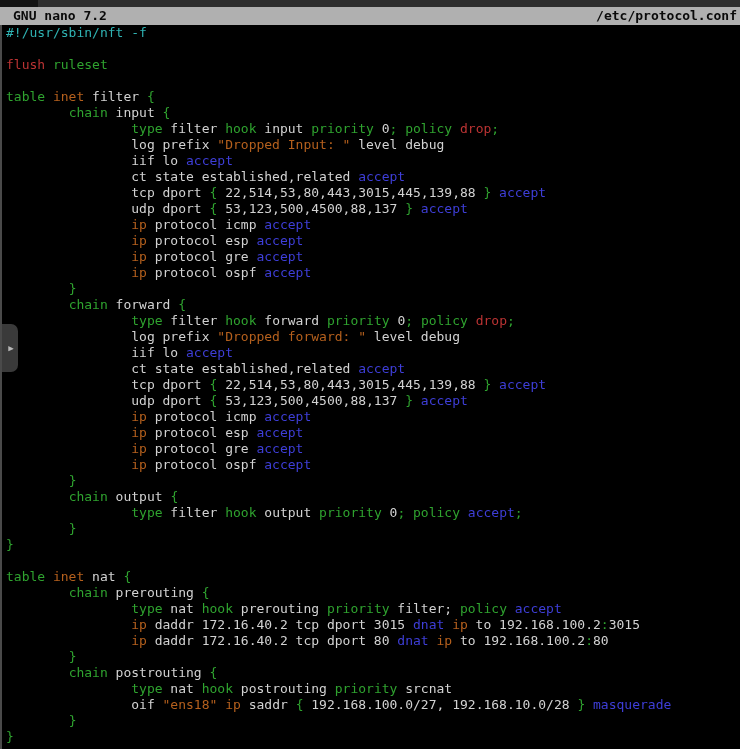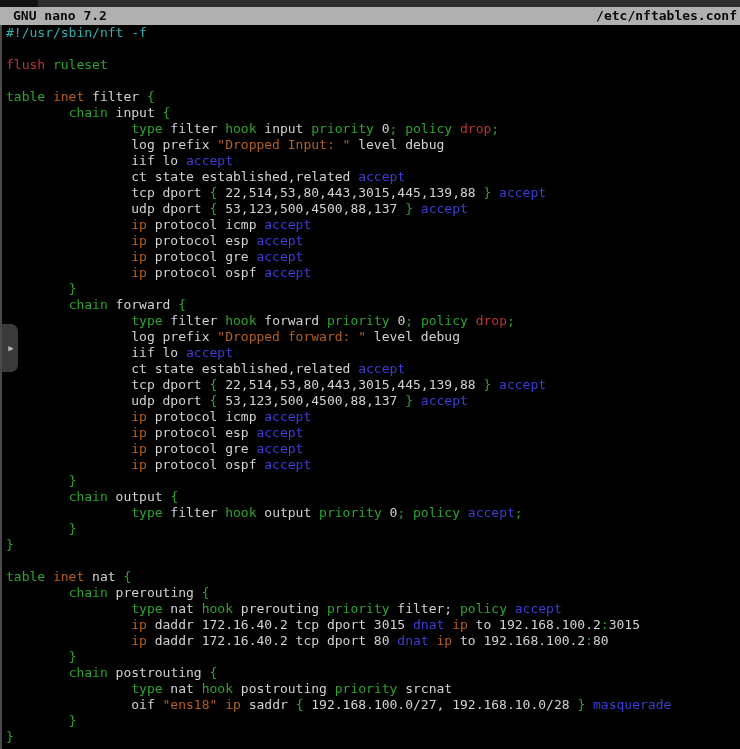--- a/index.html
+++ b/index.html
@@ -22,21 +22,21 @@
 </head>
 <body>
 
 <div class="screen">
   <div class="topstrip">
     <div class="topstrip-tab"></div>
   </div>
 
   <div class="titlebar" style="background: rgb(176, 176, 176); color: rgb(10, 10, 10);">
     <span>GNU nano 7.2</span>
-    <span>/etc/nftables.conf</span>
+    <span>/etc/protocol.conf</span>
   </div>
 
   <div class="editor" id="code" style="background: rgb(0, 0, 0); border-left-color: rgb(74, 74, 74);"><div class="line"><span style="color: rgb(47, 179, 179);">#!/usr/sbin/nft -f</span></div><div class="line">&nbsp;</div><div class="line"><span style="color: rgb(187, 51, 51);">flush</span><span style="color: rgb(210, 210, 210);"> </span><span style="color: rgb(47, 163, 47);">ruleset</span></div><div class="line">&nbsp;</div><div class="line"><span style="color: rgb(47, 163, 47);">table</span><span style="color: rgb(210, 210, 210);"> </span><span style="color: rgb(181, 96, 29);">inet</span><span style="color: rgb(210, 210, 210);"> filter </span><span style="color: rgb(47, 163, 47);">{</span></div><div class="line"><span style="color: rgb(210, 210, 210);">        </span><span style="color: rgb(47, 163, 47);">chain</span><span style="color: rgb(210, 210, 210);"> input </span><span style="color: rgb(47, 163, 47);">{</span></div><div class="line"><span style="color: rgb(210, 210, 210);">                </span><span style="color: rgb(47, 163, 47);">type</span><span style="color: rgb(210, 210, 210);"> filter </span><span style="color: rgb(47, 163, 47);">hook</span><span style="color: rgb(210, 210, 210);"> input </span><span style="color: rgb(47, 163, 47);">priority</span><span style="color: rgb(210, 210, 210);"> 0</span><span style="color: rgb(47, 163, 47);">;</span><span style="color: rgb(210, 210, 210);"> </span><span style="color: rgb(47, 163, 47);">policy</span><span style="color: rgb(210, 210, 210);"> </span><span style="color: rgb(187, 51, 51);">drop</span><span style="color: rgb(47, 163, 47);">;</span></div><div class="line"><span style="color: rgb(210, 210, 210);">                log prefix </span><span style="color: rgb(181, 96, 29);">"Dropped Input: "</span><span style="color: rgb(210, 210, 210);"> level debug</span></div><div class="line"><span style="color: rgb(210, 210, 210);">                iif lo </span><span style="color: rgb(62, 62, 216);">accept</span></div><div class="line"><span style="color: rgb(210, 210, 210);">                ct state established,related </span><span style="color: rgb(62, 62, 216);">accept</span></div><div class="line"><span style="color: rgb(210, 210, 210);">                tcp dport </span><span style="color: rgb(47, 163, 47);">{</span><span style="color: rgb(210, 210, 210);"> 22,514,53,80,443,3015,445,139,88 </span><span style="color: rgb(47, 163, 47);">}</span><span style="color: rgb(210, 210, 210);"> </span><span style="color: rgb(62, 62, 216);">accept</span></div><div class="line"><span style="color: rgb(210, 210, 210);">                udp dport </span><span style="color: rgb(47, 163, 47);">{</span><span style="color: rgb(210, 210, 210);"> 53,123,500,4500,88,137 </span><span style="color: rgb(47, 163, 47);">}</span><span style="color: rgb(210, 210, 210);"> </span><span style="color: rgb(62, 62, 216);">accept</span></div><div class="line"><span style="color: rgb(210, 210, 210);">                </span><span style="color: rgb(181, 96, 29);">ip</span><span style="color: rgb(210, 210, 210);"> protocol icmp </span><span style="color: rgb(62, 62, 216);">accept</span></div><div class="line"><span style="color: rgb(210, 210, 210);">                </span><span style="color: rgb(181, 96, 29);">ip</span><span style="color: rgb(210, 210, 210);"> protocol esp </span><span style="color: rgb(62, 62, 216);">accept</span></div><div class="line"><span style="color: rgb(210, 210, 210);">                </span><span style="color: rgb(181, 96, 29);">ip</span><span style="color: rgb(210, 210, 210);"> protocol gre </span><span style="color: rgb(62, 62, 216);">accept</span></div><div class="line"><span style="color: rgb(210, 210, 210);">                </span><span style="color: rgb(181, 96, 29);">ip</span><span style="color: rgb(210, 210, 210);"> protocol ospf </span><span style="color: rgb(62, 62, 216);">accept</span></div><div class="line"><span style="color: rgb(210, 210, 210);">        </span><span style="color: rgb(47, 163, 47);">}</span></div><div class="line"><span style="color: rgb(210, 210, 210);">        </span><span style="color: rgb(47, 163, 47);">chain</span><span style="color: rgb(210, 210, 210);"> forward </span><span style="color: rgb(47, 163, 47);">{</span></div><div class="line"><span style="color: rgb(210, 210, 210);">                </span><span style="color: rgb(47, 163, 47);">type</span><span style="color: rgb(210, 210, 210);"> filter </span><span style="color: rgb(47, 163, 47);">hook</span><span style="color: rgb(210, 210, 210);"> forward </span><span style="color: rgb(47, 163, 47);">priority</span><span style="color: rgb(210, 210, 210);"> 0</span><span style="color: rgb(47, 163, 47);">;</span><span style="color: rgb(210, 210, 210);"> </span><span style="color: rgb(47, 163, 47);">policy</span><span style="color: rgb(210, 210, 210);"> </span><span style="color: rgb(187, 51, 51);">drop</span><span style="color: rgb(47, 163, 47);">;</span></div><div class="line"><span style="color: rgb(210, 210, 210);">                log prefix </span><span style="color: rgb(181, 96, 29);">"Dropped forward: "</span><span style="color: rgb(210, 210, 210);"> level debug</span></div><div class="line"><span style="color: rgb(210, 210, 210);">                iif lo </span><span style="color: rgb(62, 62, 216);">accept</span></div><div class="line"><span style="color: rgb(210, 210, 210);">                ct state established,related </span><span style="color: rgb(62, 62, 216);">accept</span></div><div class="line"><span style="color: rgb(210, 210, 210);">                tcp dport </span><span style="color: rgb(47, 163, 47);">{</span><span style="color: rgb(210, 210, 210);"> 22,514,53,80,443,3015,445,139,88 </span><span style="color: rgb(47, 163, 47);">}</span><span style="color: rgb(210, 210, 210);"> </span><span style="color: rgb(62, 62, 216);">accept</span></div><div class="line"><span style="color: rgb(210, 210, 210);">                udp dport </span><span style="color: rgb(47, 163, 47);">{</span><span style="color: rgb(210, 210, 210);"> 53,123,500,4500,88,137 </span><span style="color: rgb(47, 163, 47);">}</span><span style="color: rgb(210, 210, 210);"> </span><span style="color: rgb(62, 62, 216);">accept</span></div><div class="line"><span style="color: rgb(210, 210, 210);">                </span><span style="color: rgb(181, 96, 29);">ip</span><span style="color: rgb(210, 210, 210);"> protocol icmp </span><span style="color: rgb(62, 62, 216);">accept</span></div><div class="line"><span style="color: rgb(210, 210, 210);">                </span><span style="color: rgb(181, 96, 29);">ip</span><span style="color: rgb(210, 210, 210);"> protocol esp </span><span style="color: rgb(62, 62, 216);">accept</span></div><div class="line"><span style="color: rgb(210, 210, 210);">                </span><span style="color: rgb(181, 96, 29);">ip</span><span style="color: rgb(210, 210, 210);"> protocol gre </span><span style="color: rgb(62, 62, 216);">accept</span></div><div class="line"><span style="color: rgb(210, 210, 210);">                </span><span style="color: rgb(181, 96, 29);">ip</span><span style="color: rgb(210, 210, 210);"> protocol ospf </span><span style="color: rgb(62, 62, 216);">accept</span></div><div class="line"><span style="color: rgb(210, 210, 210);">        </span><span style="color: rgb(47, 163, 47);">}</span></div><div class="line"><span style="color: rgb(210, 210, 210);">        </span><span style="color: rgb(47, 163, 47);">chain</span><span style="color: rgb(210, 210, 210);"> output </span><span style="color: rgb(47, 163, 47);">{</span></div><div class="line"><span style="color: rgb(210, 210, 210);">                </span><span style="color: rgb(47, 163, 47);">type</span><span style="color: rgb(210, 210, 210);"> filter </span><span style="color: rgb(47, 163, 47);">hook</span><span style="color: rgb(210, 210, 210);"> output </span><span style="color: rgb(47, 163, 47);">priority</span><span style="color: rgb(210, 210, 210);"> 0</span><span style="color: rgb(47, 163, 47);">;</span><span style="color: rgb(210, 210, 210);"> </span><span style="color: rgb(47, 163, 47);">policy</span><span style="color: rgb(210, 210, 210);"> </span><span style="color: rgb(62, 62, 216);">accept</span><span style="color: rgb(47, 163, 47);">;</span></div><div class="line"><span style="color: rgb(210, 210, 210);">        </span><span style="color: rgb(47, 163, 47);">}</span></div><div class="line"><span style="color: rgb(47, 163, 47);">}</span></div><div class="line">&nbsp;</div><div class="line"><span style="color: rgb(47, 163, 47);">table</span><span style="color: rgb(210, 210, 210);"> </span><span style="color: rgb(181, 96, 29);">inet</span><span style="color: rgb(210, 210, 210);"> nat </span><span style="color: rgb(47, 163, 47);">{</span></div><div class="line"><span style="color: rgb(210, 210, 210);">        </span><span style="color: rgb(47, 163, 47);">chain</span><span style="color: rgb(210, 210, 210);"> prerouting </span><span style="color: rgb(47, 163, 47);">{</span></div><div class="line"><span style="color: rgb(210, 210, 210);">                </span><span style="color: rgb(47, 163, 47);">type</span><span style="color: rgb(210, 210, 210);"> nat </span><span style="color: rgb(47, 163, 47);">hook</span><span style="color: rgb(210, 210, 210);"> prerouting </span><span style="color: rgb(47, 163, 47);">priority</span><span style="color: rgb(210, 210, 210);"> filter; </span><span style="color: rgb(47, 163, 47);">policy</span><span style="color: rgb(210, 210, 210);"> </span><span style="color: rgb(62, 62, 216);">accept</span></div><div class="line"><span style="color: rgb(210, 210, 210);">                </span><span style="color: rgb(181, 96, 29);">ip</span><span style="color: rgb(210, 210, 210);"> daddr 172.16.40.2 tcp dport 3015 </span><span style="color: rgb(62, 62, 216);">dnat</span><span style="color: rgb(210, 210, 210);"> </span><span style="color: rgb(181, 96, 29);">ip</span><span style="color: rgb(210, 210, 210);"> to 192.168.100.2</span><span style="color: rgb(47, 163, 47);">:</span><span style="color: rgb(210, 210, 210);">3015</span></div><div class="line"><span style="color: rgb(210, 210, 210);">                </span><span style="color: rgb(181, 96, 29);">ip</span><span style="color: rgb(210, 210, 210);"> daddr 172.16.40.2 tcp dport 80 </span><span style="color: rgb(62, 62, 216);">dnat</span><span style="color: rgb(210, 210, 210);"> </span><span style="color: rgb(181, 96, 29);">ip</span><span style="color: rgb(210, 210, 210);"> to 192.168.100.2</span><span style="color: rgb(47, 163, 47);">:</span><span style="color: rgb(210, 210, 210);">80</span></div><div class="line"><span style="color: rgb(210, 210, 210);">        </span><span style="color: rgb(47, 163, 47);">}</span></div><div class="line"><span style="color: rgb(210, 210, 210);">        </span><span style="color: rgb(47, 163, 47);">chain</span><span style="color: rgb(210, 210, 210);"> postrouting </span><span style="color: rgb(47, 163, 47);">{</span></div><div class="line"><span style="color: rgb(210, 210, 210);">                </span><span style="color: rgb(47, 163, 47);">type</span><span style="color: rgb(210, 210, 210);"> nat </span><span style="color: rgb(47, 163, 47);">hook</span><span style="color: rgb(210, 210, 210);"> postrouting </span><span style="color: rgb(47, 163, 47);">priority</span><span style="color: rgb(210, 210, 210);"> srcnat</span></div><div class="line"><span style="color: rgb(210, 210, 210);">                oif </span><span style="color: rgb(181, 96, 29);">"ens18"</span><span style="color: rgb(210, 210, 210);"> </span><span style="color: rgb(181, 96, 29);">ip</span><span style="color: rgb(210, 210, 210);"> saddr </span><span style="color: rgb(47, 163, 47);">{</span><span style="color: rgb(210, 210, 210);"> 192.168.100.0/27, 192.168.10.0/28 </span><span style="color: rgb(47, 163, 47);">}</span><span style="color: rgb(210, 210, 210);"> </span><span style="color: rgb(62, 62, 216);">masquerade</span></div><div class="line"><span style="color: rgb(210, 210, 210);">        </span><span style="color: rgb(47, 163, 47);">}</span></div><div class="line"><span style="color: rgb(47, 163, 47);">}</span></div></div>
 
   <div class="side-handle">
     <span class="tri">▶</span>
   </div>
 </div>
 
 </body></html>

